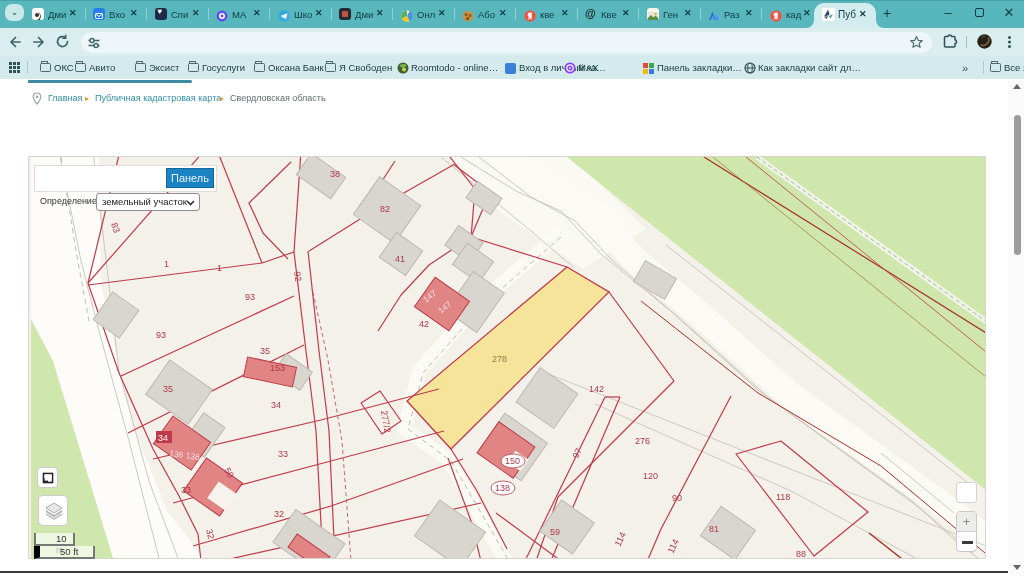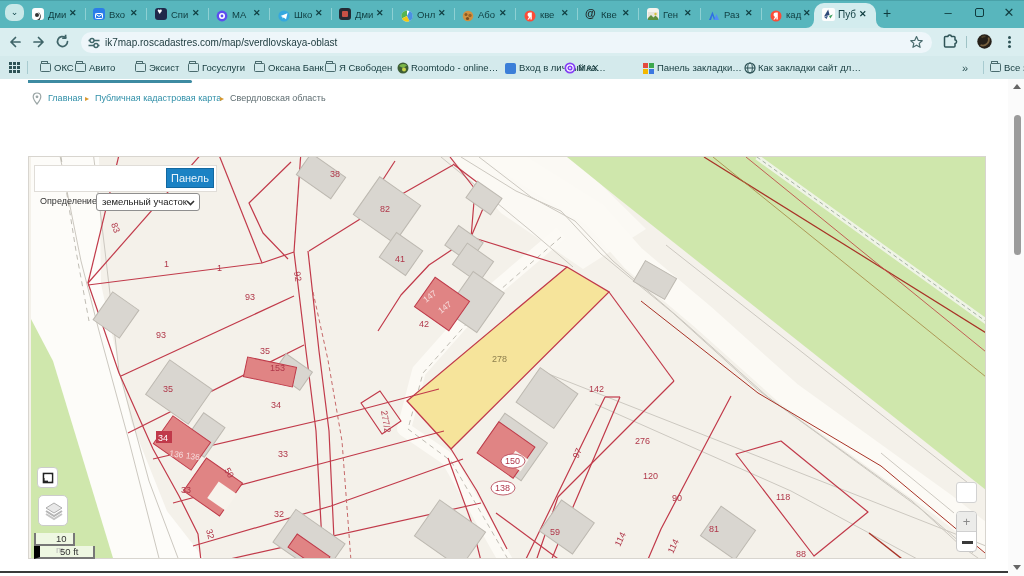--- a/index.html
+++ b/index.html
@@ -181,21 +181,20 @@
     <svg style="position:absolute;left:55px;top:6px" width="15" height="15" viewBox="0 0 15 15">
         <path d="M12.5 7.5 A5 5 0 1 1 10.6 3.6" stroke="#3f6468" stroke-width="1.7" fill="none" stroke-linecap="round"></path>
         <path d="M10.6 0.8 L10.6 4.2 L7.2 4.2" fill="none" stroke="#3f6468" stroke-width="1.7" stroke-linejoin="round"></path>
       </svg>
     <div id="omni">
       <svg style="position:absolute;left:6px;top:4px" width="14" height="14" viewBox="0 0 14 14">
           <path d="M1.5 4.5 L12.5 4.5 M1.5 9.5 L12.5 9.5" stroke="#40666a" stroke-width="1.4"></path>
           <circle cx="5" cy="4.5" r="2" fill="#eef6fa" stroke="#40666a" stroke-width="1.4"></circle>
           <circle cx="9" cy="9.5" r="2" fill="#eef6fa" stroke="#40666a" stroke-width="1.4"></circle>
         </svg>
-      <span class="url">ik7map.roscadastres.com/map/sverdlovskaya-oblast</span>
       <svg style="position:absolute;left:828px;top:3px" width="15" height="15" viewBox="0 0 15 15">
           <path d="M7.5 1.6 L9.2 5.3 L13.2 5.7 L10.2 8.4 L11.1 12.3 L7.5 10.2 L3.9 12.3 L4.8 8.4 L1.8 5.7 L5.8 5.3 Z" fill="none" stroke="#4a6b6e" stroke-width="1.2" stroke-linejoin="round"></path>
         </svg>
     </div>
     <svg style="position:absolute;left:942px;top:6px" width="16" height="16" viewBox="0 0 16 16">
         <path d="M6 2.5 C6 1.6 6.7 1 7.7 1 C8.7 1 9.4 1.6 9.4 2.5 L12 2.5 C12.6 2.5 13 2.9 13 3.5 L13 6 C13.9 6 14.6 6.7 14.6 7.7 C14.6 8.7 13.9 9.4 13 9.4 L13 12 C13 12.6 12.6 13 12 13 L3.5 13 C2.9 13 2.5 12.6 2.5 12 L2.5 3.5 C2.5 2.9 2.9 2.5 3.5 2.5 Z" fill="none" stroke="#2e5356" stroke-width="1.5" stroke-linejoin="round"></path>
       </svg>
     <div style="position:absolute;left:966px;top:8px;width:1px;height:12px;background:#9fc3c6"></div>
     <svg style="position:absolute;left:977px;top:6px" width="15" height="15">
         <circle cx="7.5" cy="7.5" r="7.2" fill="#262019"></circle>

